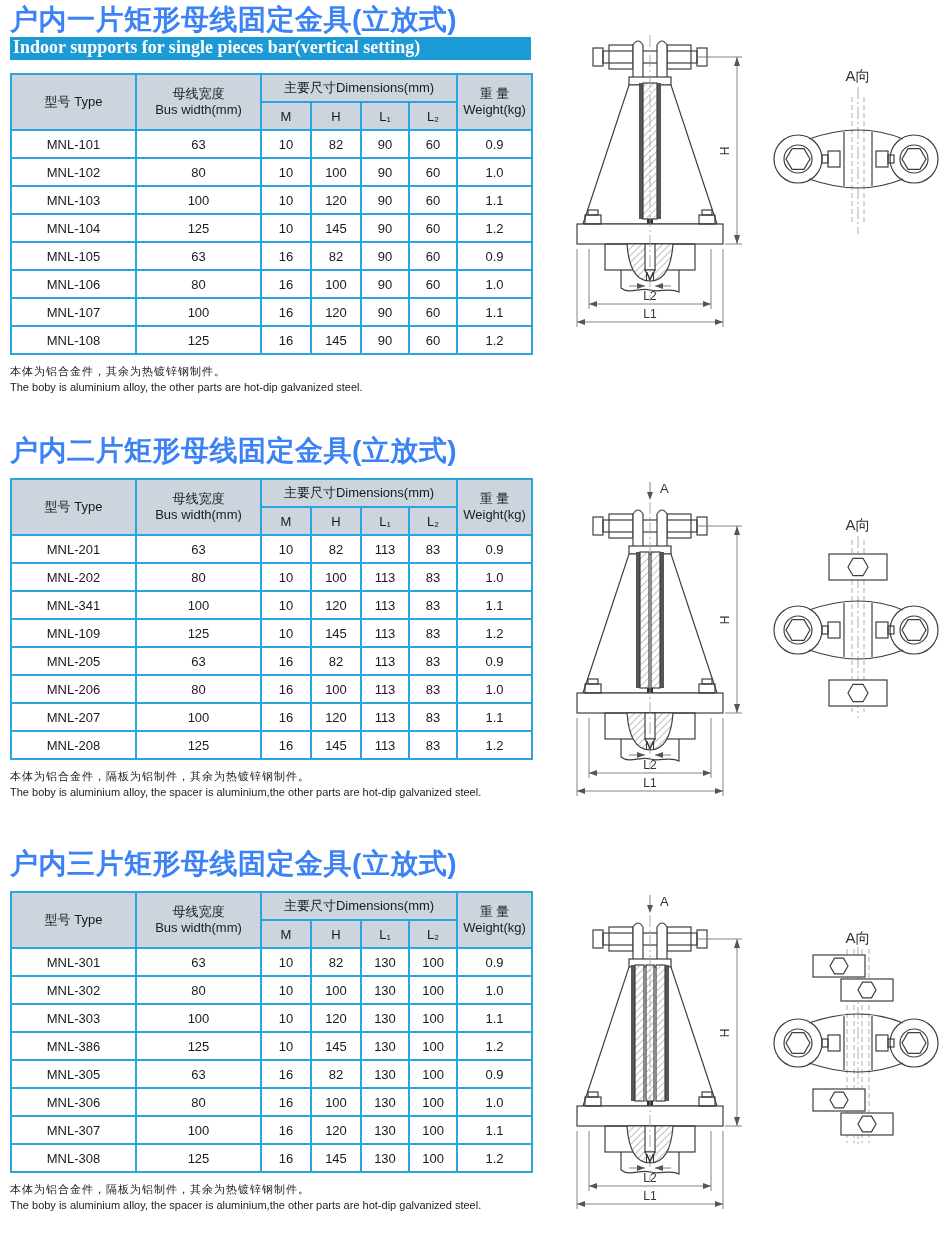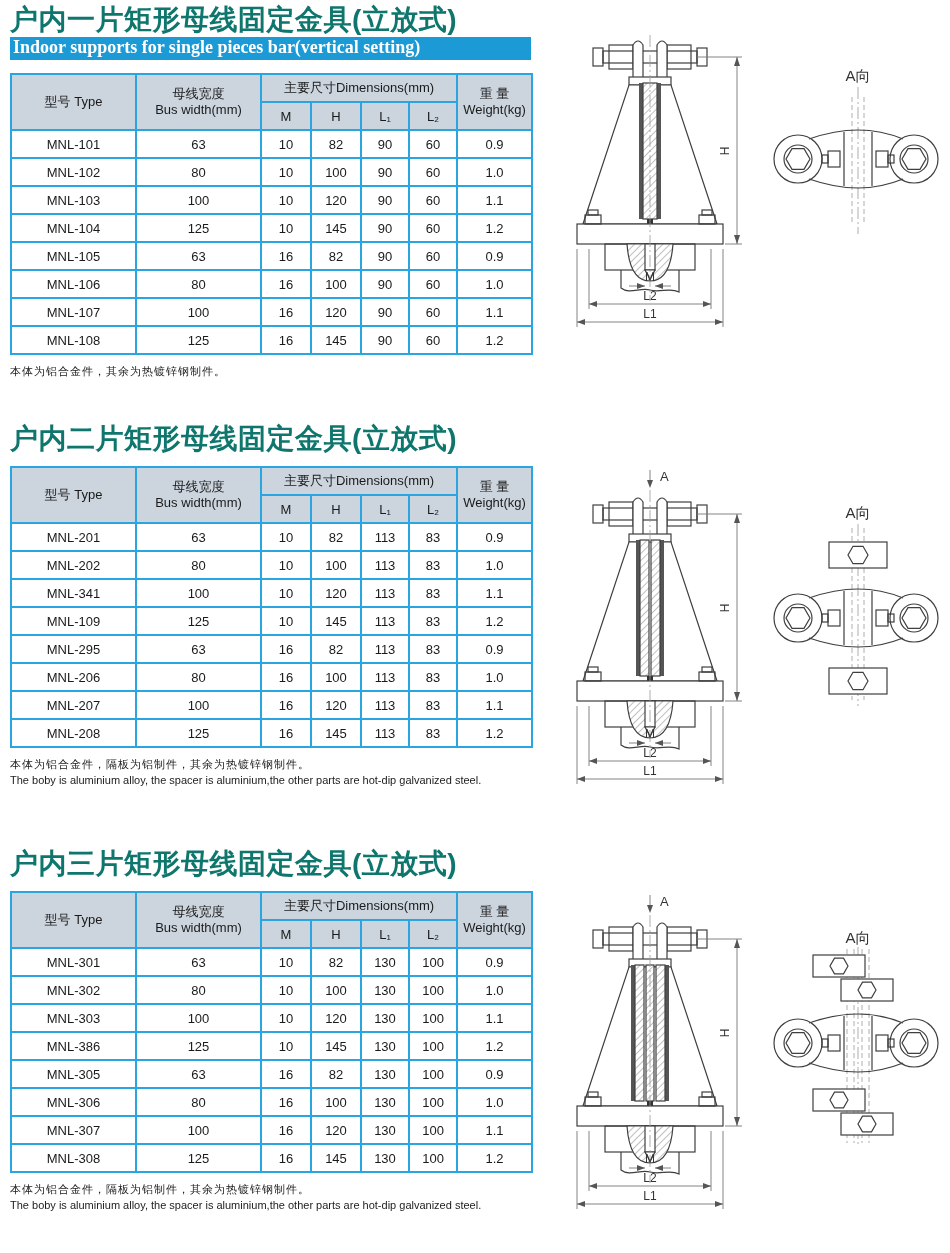--- a/index.html
+++ b/index.html
@@ -2,23 +2,23 @@
 <html style="--banner: #1b9ad6; --tborder: #2aa5e0; --thbg: #ccd5de;"><head>
 <meta charset="utf-8">
 <style>
   html,body { margin:0; padding:0; }
   body {
     width:950px; height:1253px; background:#fff; position:relative;
     font-family:"Liberation Sans", sans-serif; overflow:hidden;
   }
   .page { position:absolute; inset:0; }
   .section { position:absolute; left:10px; width:935px; }
-  #s1 { top:5px; } #s2 { top:424px; } #s3 { top:849px; }
+  #s1 { top:5px; } #s2 { top:436px; } #s3 { top:849px; }
   .title {
-    font-size:28px; font-weight:bold; color:#0f766e; margin:0 0 3px 0;
+    font-size:28px; font-weight:bold; color:#3b82f6; margin:0 0 3px 0;
     font-family:"Liberation Sans", sans-serif; letter-spacing:0.5px; line-height:1.05;
   }
   .banner {
     width:515px; background:var(--banner,#1b9ad6); color:#fff;
     font-family:"Liberation Serif", serif; font-weight:bold; font-size:18px;
     padding:0px 3px 2px 3px; line-height:1.15;
   }
   table.spec { border-collapse:collapse; table-layout:fixed; width:521px; margin-top:13px; }
   table.spec th, table.spec td {
     border:2px solid var(--tborder,#2aa5e0); text-align:center; padding:0;
@@ -144,20 +144,21 @@
             <td>145</td>
             <td>90</td>
             <td>60</td>
             <td>1.2</td>
           </tr>
         </tbody>
     </table>
 
     <div class="notes">
       <div class="note-zh">本体为铝合金件，其余为热镀锌钢制件。</div>
+      <div class="note-en">The boby  is aluminium alloy, the other parts are hot-dip galvanized steel.</div>
     </div>
 
     <svg class="drawing" id="d1" width="410" height="320" viewBox="0 0 410 320">
       <defs>
         <pattern id="h1" width="5" height="5" patternUnits="userSpaceOnUse" patternTransform="rotate(45)">
           <rect width="5" height="5" fill="#fff"></rect>
             <line x1="0" y1="0" x2="0" y2="5" stroke="#8a8a8a" stroke-width="1.1"></line>
         </pattern>
       </defs>
       <g stroke="#3f3f3f" stroke-width="1.2" fill="none">
@@ -299,21 +300,21 @@
           <tr>
             <td>MNL-109</td>
             <td>125</td>
             <td>10</td>
             <td>145</td>
             <td>113</td>
             <td>83</td>
             <td>1.2</td>
           </tr>
           <tr>
-            <td>MNL-295</td>
+            <td>MNL-205</td>
             <td>63</td>
             <td>16</td>
             <td>82</td>
             <td>113</td>
             <td>83</td>
             <td>0.9</td>
           </tr>
           <tr>
             <td>MNL-206</td>
             <td>80</td>

